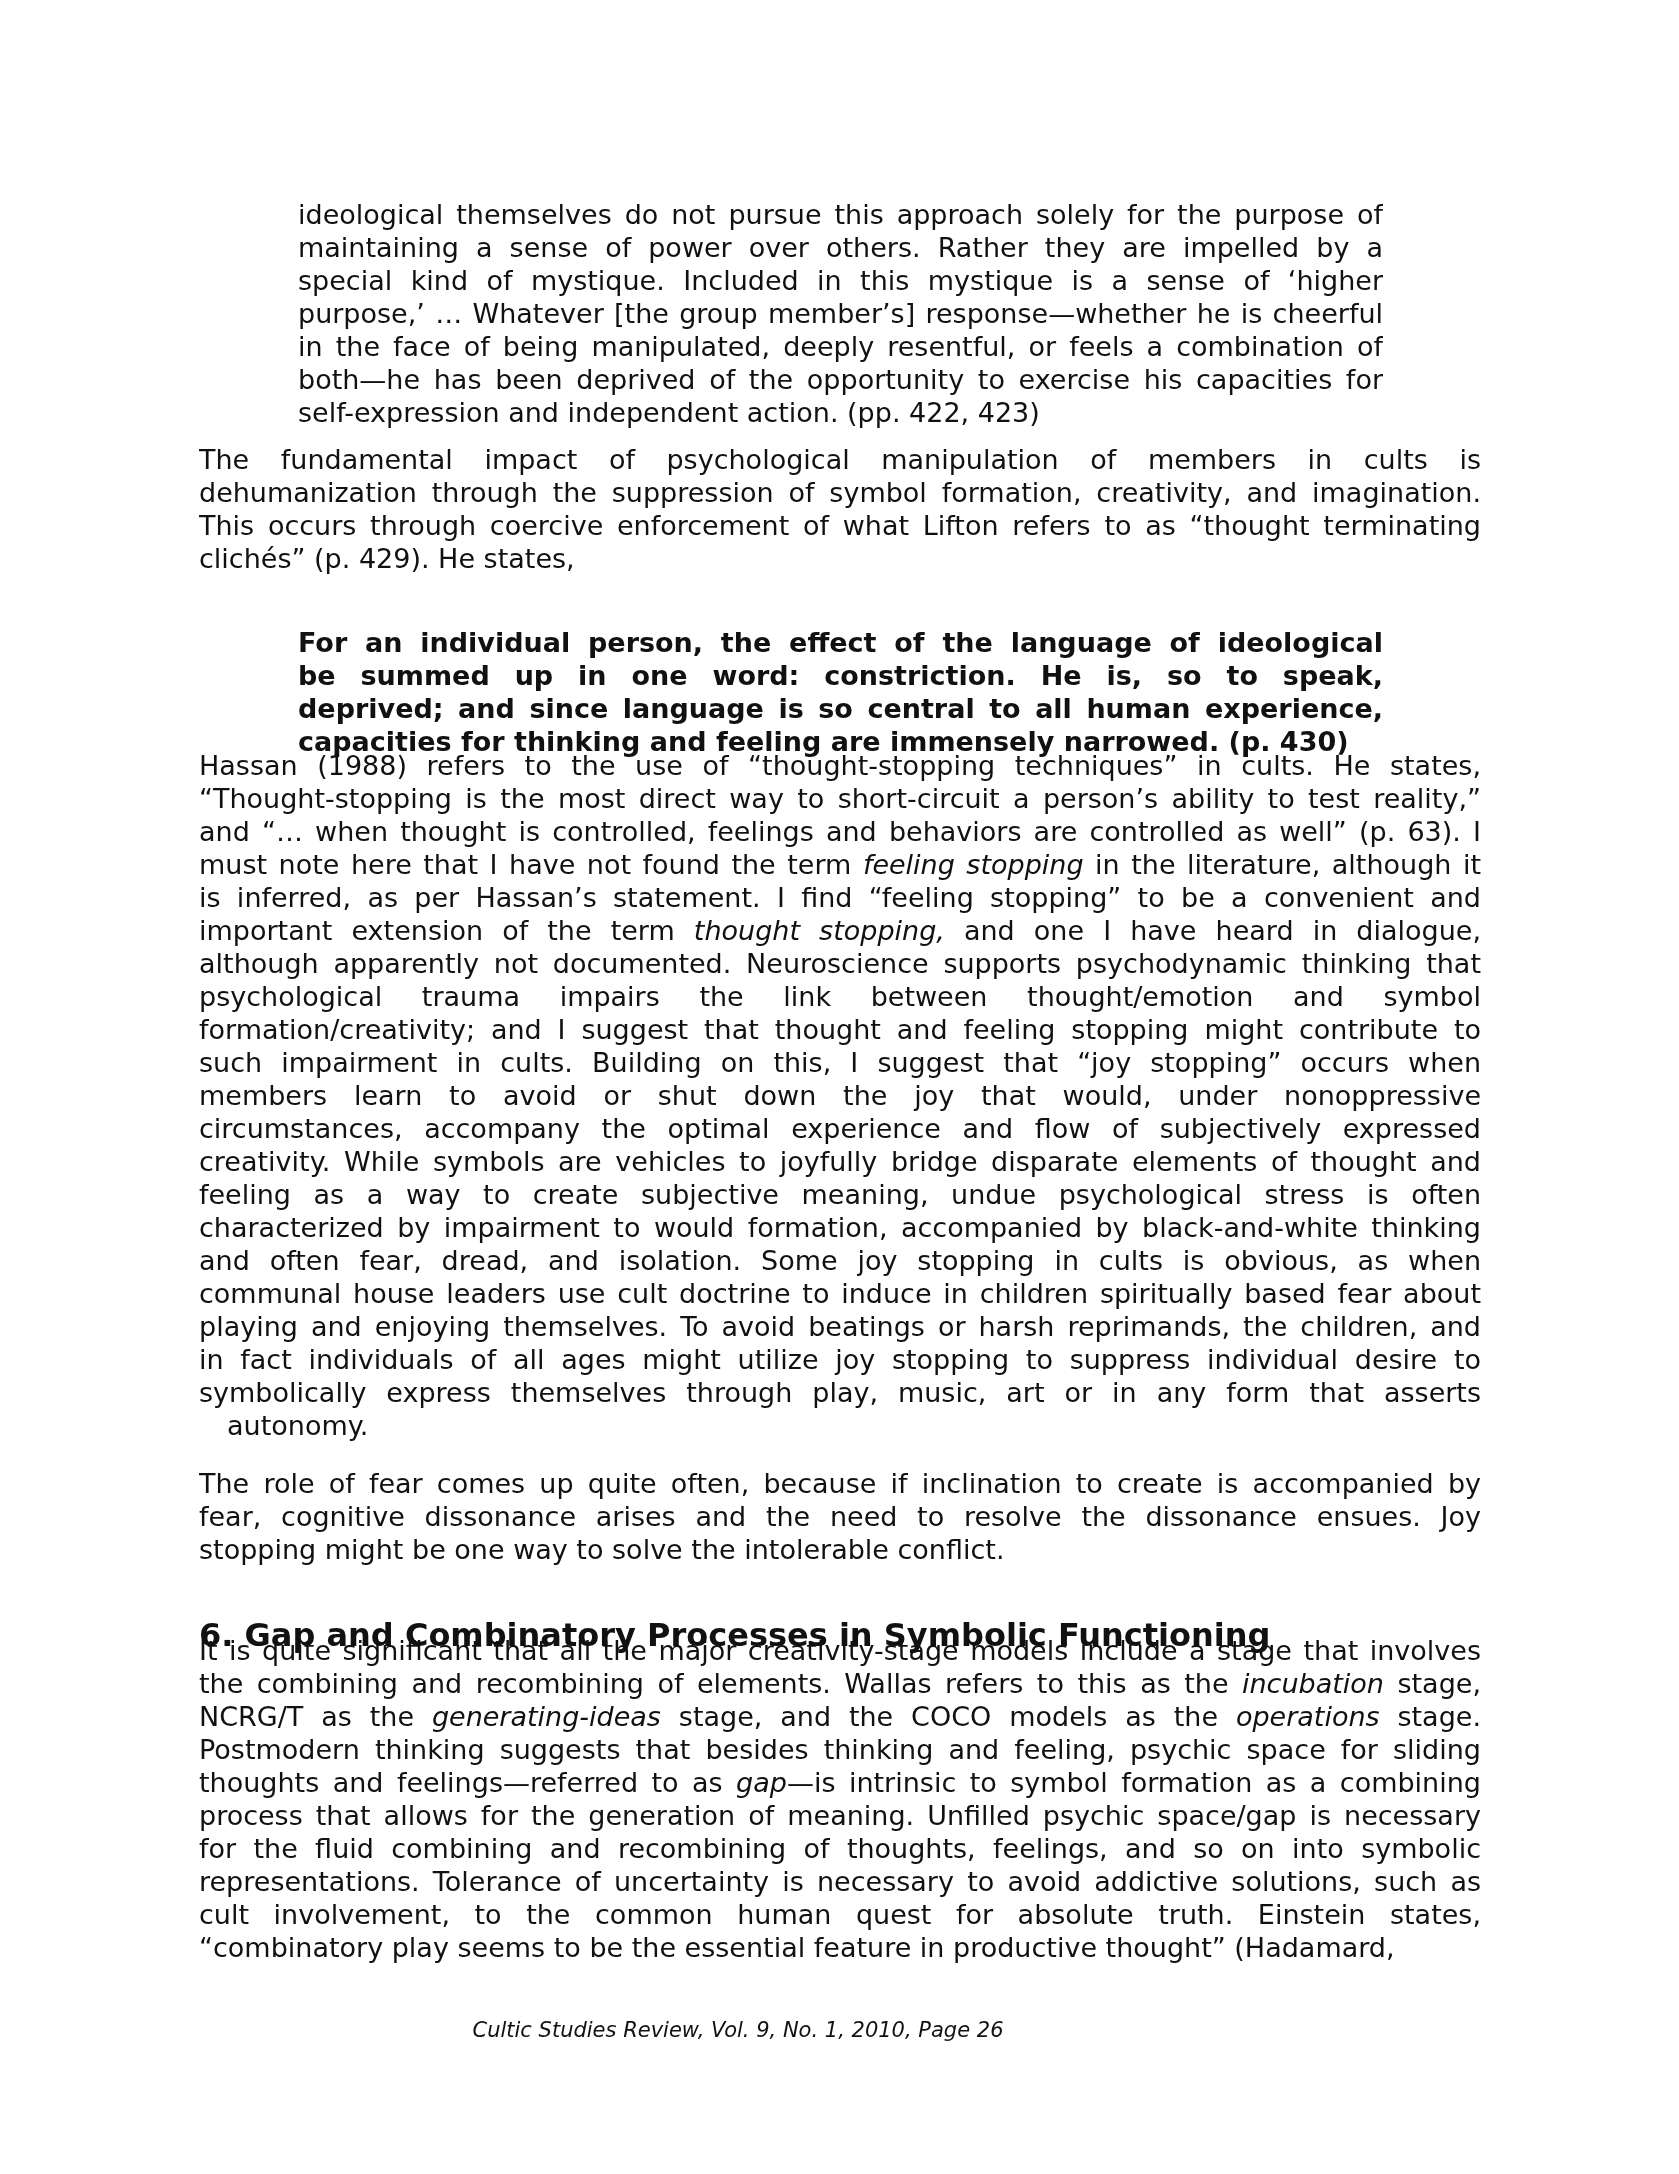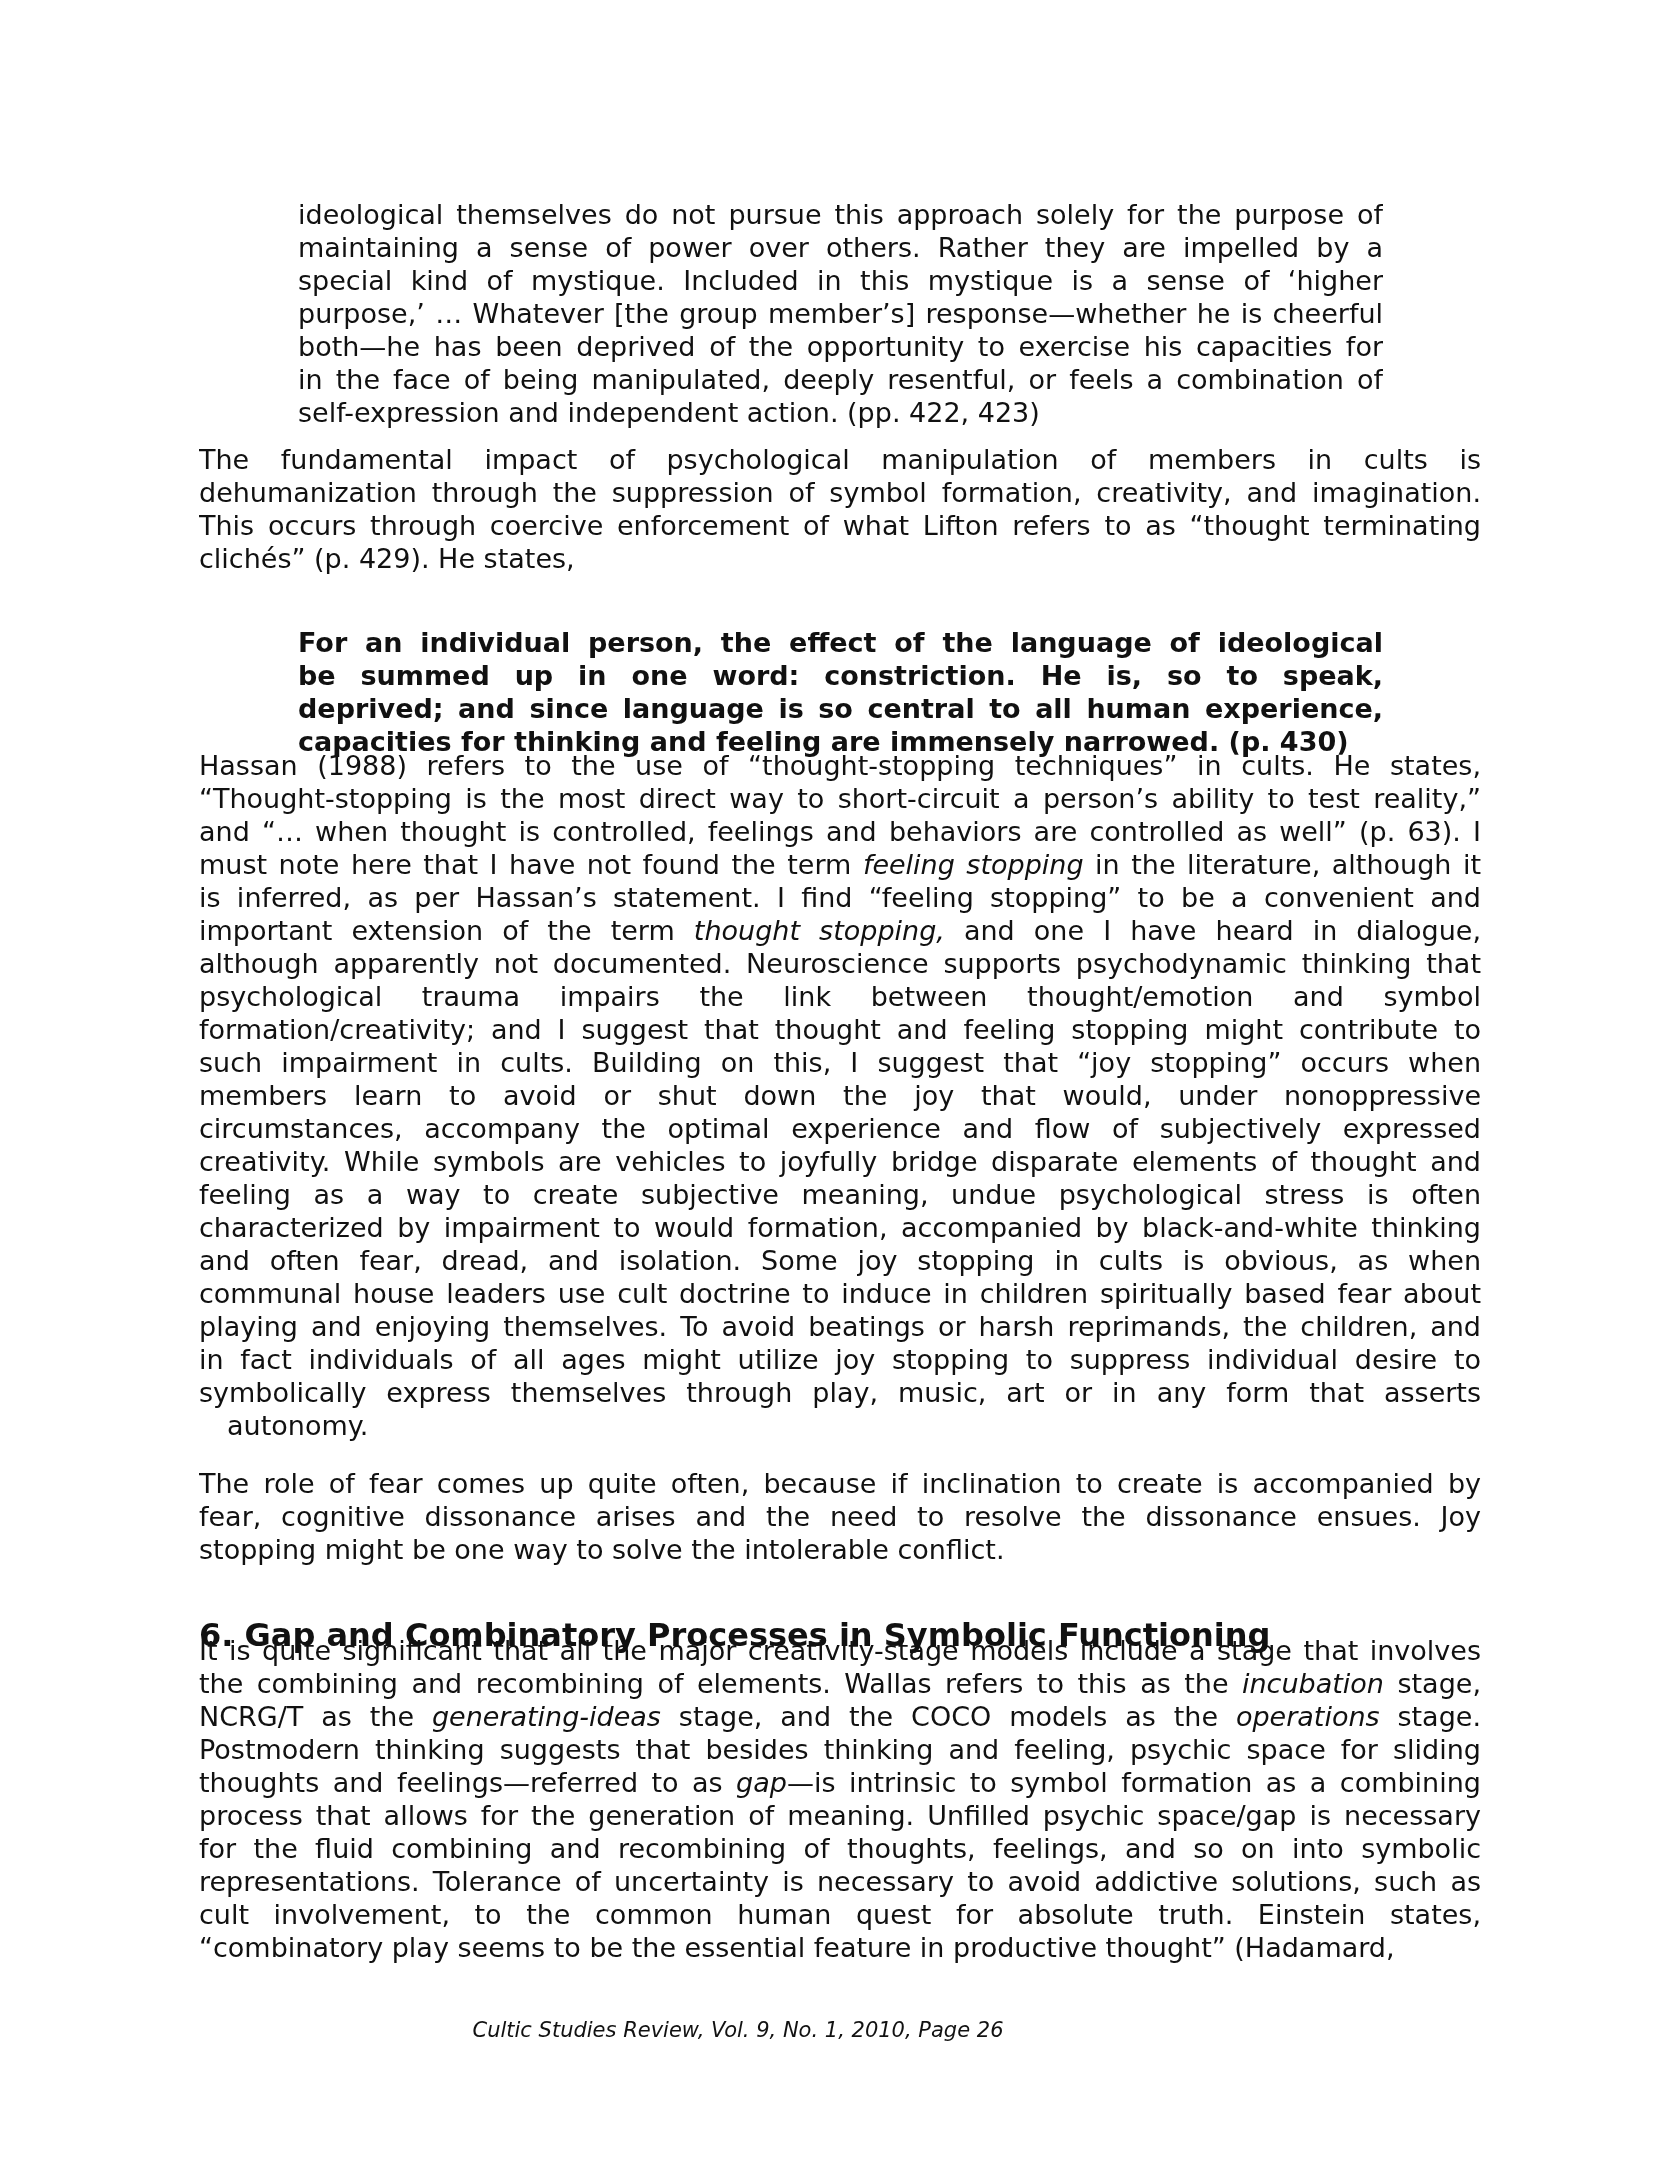--- a/index.html
+++ b/index.html
@@ -16,22 +16,22 @@
   em { font-style: italic; }
 </style>
 </head>
 <body>
 
 <div class="block quote" style="top:198px;">
   <span class="line" style="white-space: normal; overflow: hidden;">ideological themselves do not pursue this approach solely for the purpose of</span>
   <span class="line" style="white-space: normal; overflow: hidden;">maintaining a sense of power over others. Rather they are impelled by a</span>
   <span class="line" style="white-space: normal; overflow: hidden;">special kind of mystique. Included in this mystique is a sense of ‘higher</span>
   <span class="line" style="white-space: normal; overflow: hidden;">purpose,’ … Whatever [the group member’s] response—whether he is cheerful</span>
+  <span class="line" style="white-space: normal; overflow: hidden;">in the face of being manipulated, deeply resentful, or feels a combination of</span>
   <span class="line" style="white-space: normal; overflow: hidden;">both—he has been deprived of the opportunity to exercise his capacities for</span>
-  <span class="line" style="white-space: normal; overflow: hidden;">in the face of being manipulated, deeply resentful, or feels a combination of</span>
   <span class="line last" style="white-space: normal; overflow: hidden;">self-expression and independent action. (pp. 422, 423)</span>
 </div>
 
 <div class="block para" style="top:443px;">
   <span class="line" style="white-space: normal; overflow: hidden;">The fundamental impact of psychological manipulation of members in cults is</span>
   <span class="line" style="white-space: normal; overflow: hidden;">dehumanization through the suppression of symbol formation, creativity, and imagination.</span>
   <span class="line" style="white-space: normal; overflow: hidden;">This occurs through coercive enforcement of what Lifton refers to as “thought terminating</span>
   <span class="line last" style="white-space: normal; overflow: hidden;">clichés” (p. 429). He states,</span>
 </div>
 

